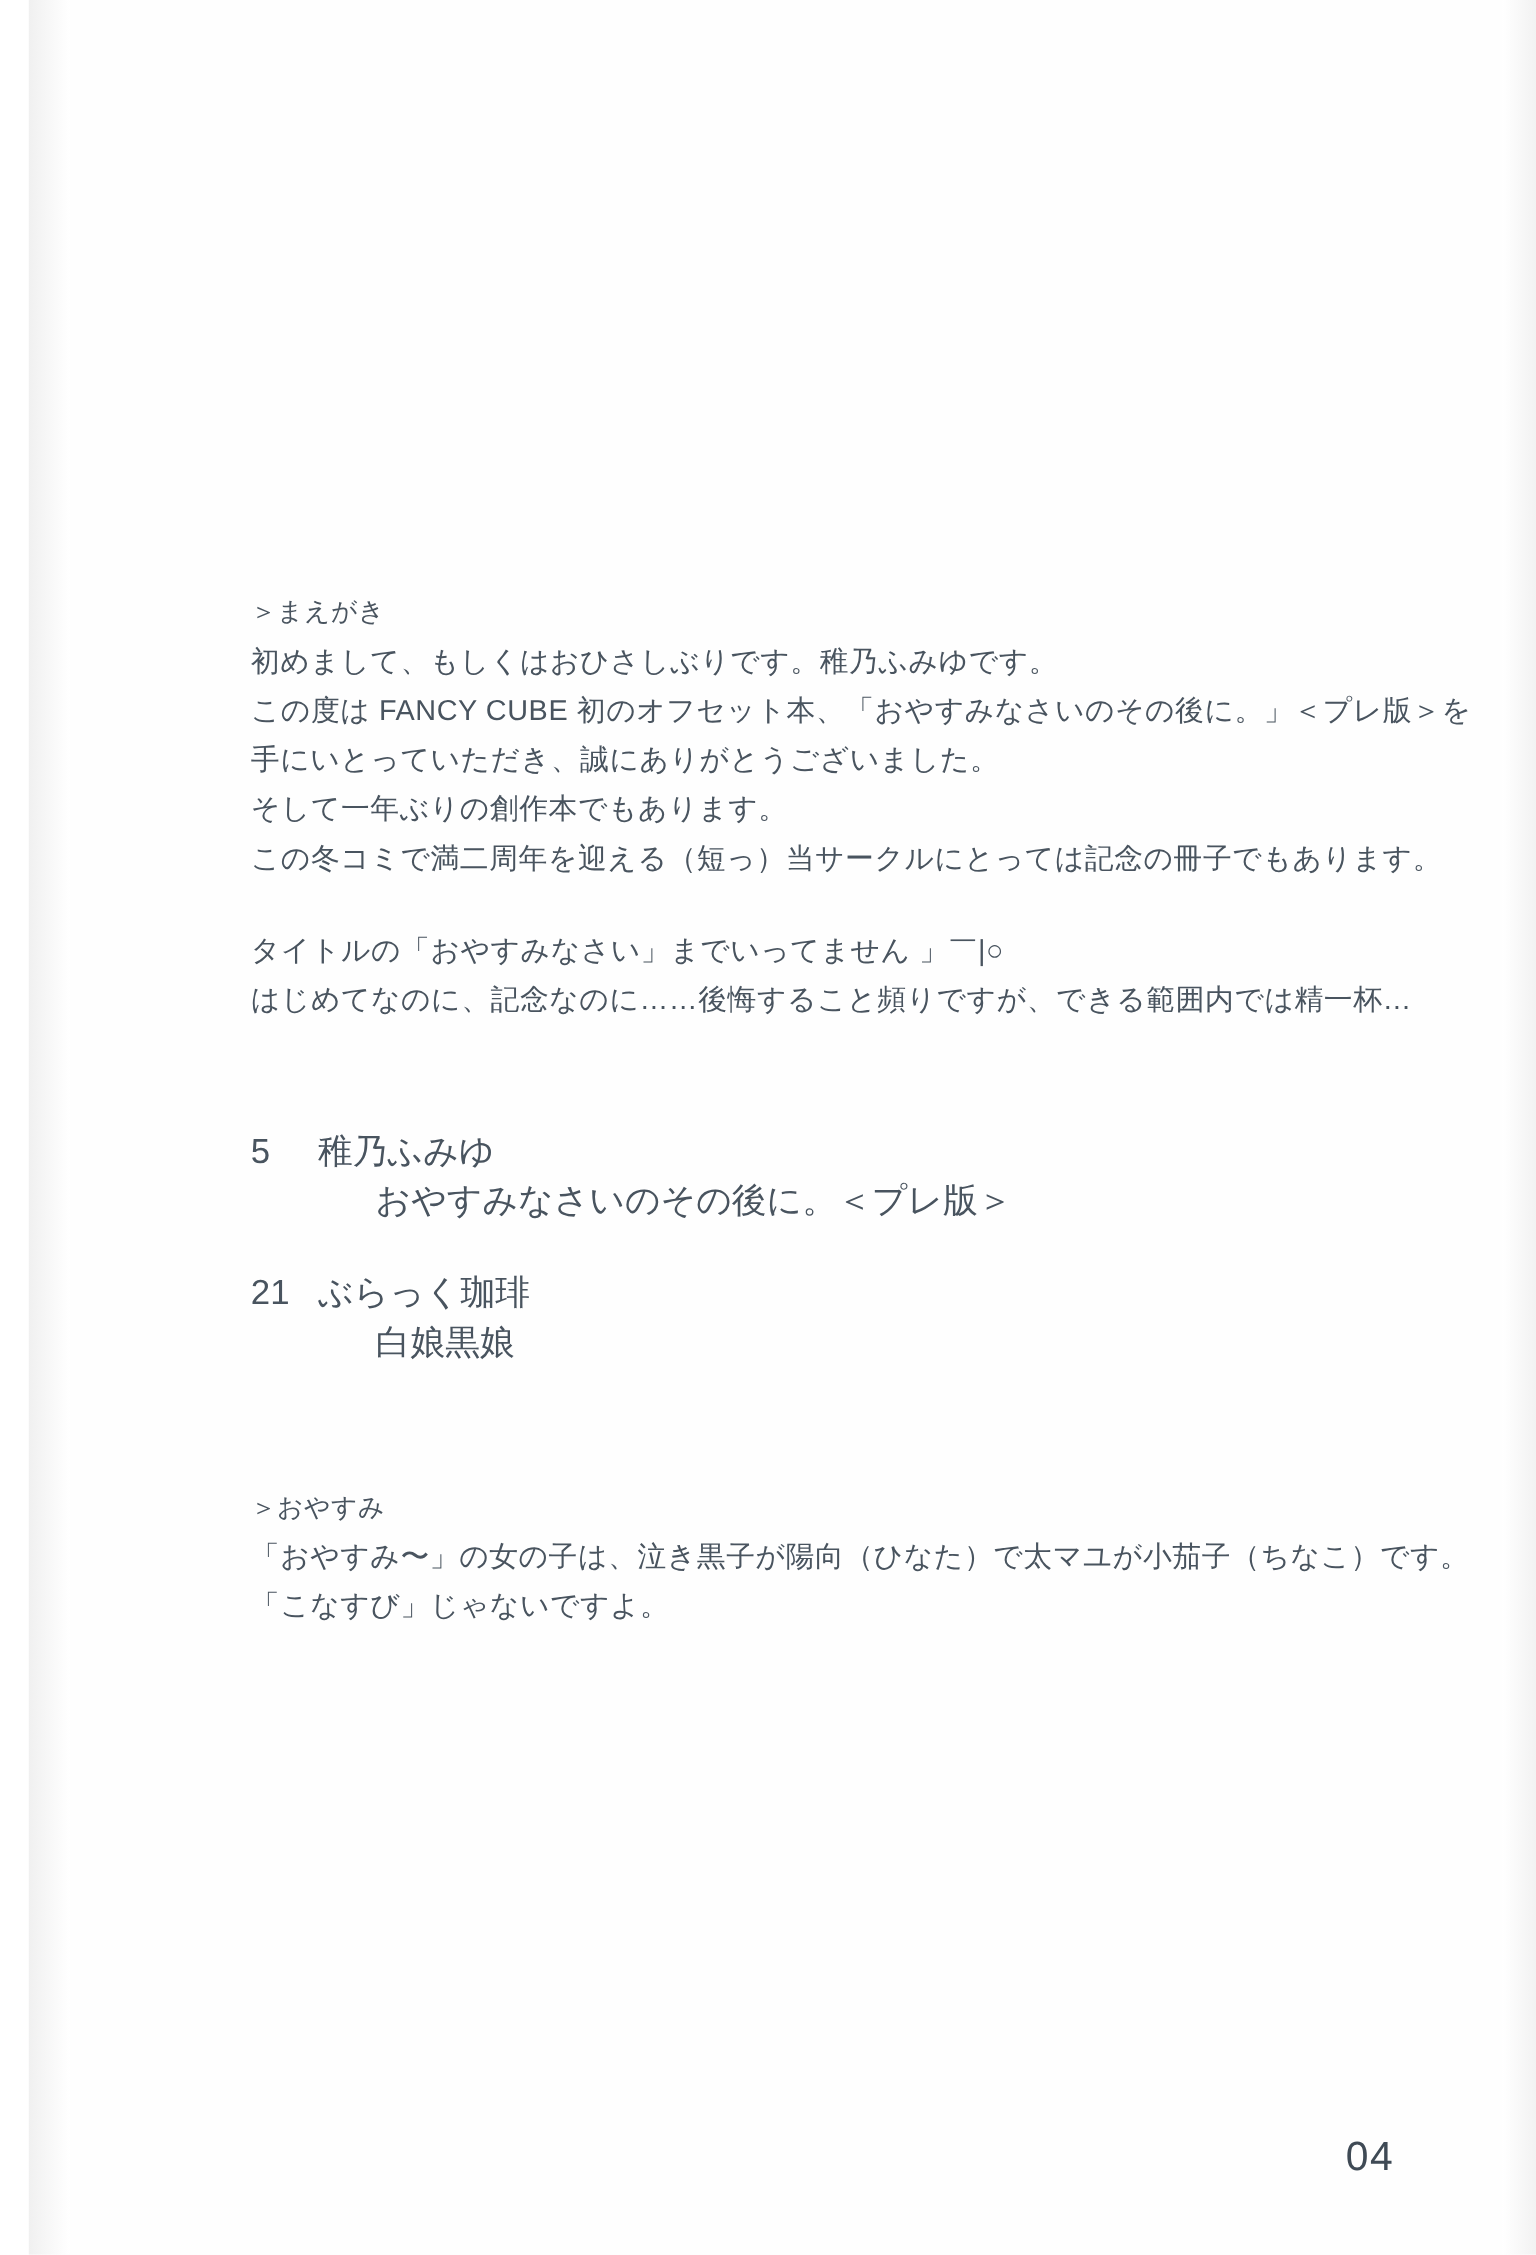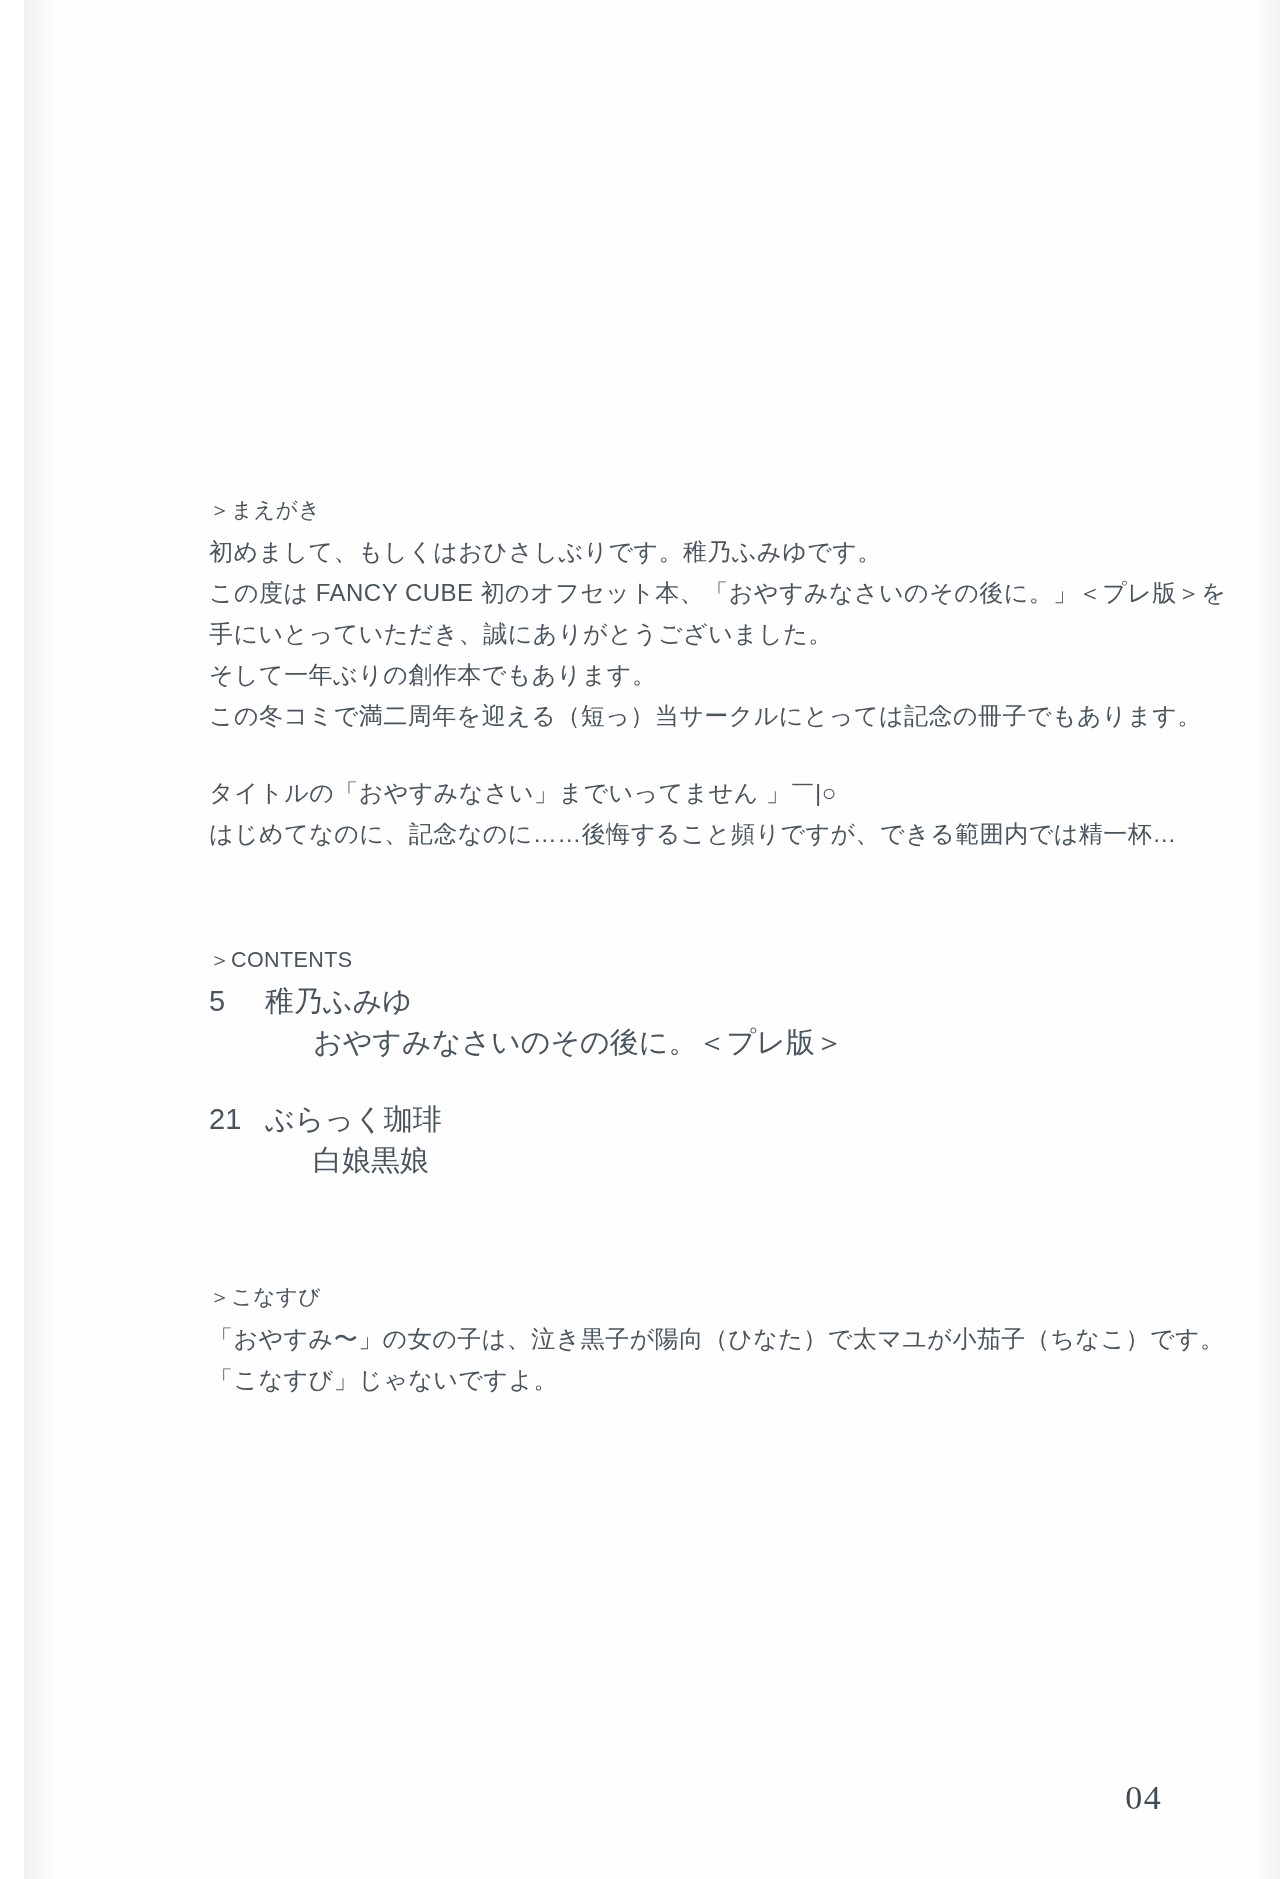--- a/index.html
+++ b/index.html
@@ -84,21 +84,21 @@
     width: 104px;
   }
 
   .page-number {
     position: absolute;
     right: 118px;
     bottom: 62px;
     font-size: 34px;
     color: #3f4a55;
     letter-spacing: 0.04em;
-    font-family: Liberation Serif, serif;
+    font-family: Liberation Sans, sans-serif;
   }
 </style>
 </head>
 <body>
 
 <div class="page">
 
   <div class="content">
 
     <div class="block">
@@ -111,39 +111,38 @@
 
       <div class="gap-sm"></div>
 
       <div class="line">タイトルの「おやすみなさい」までいってません 」￣|○</div>
       <div class="line">はじめてなのに、記念なのに……後悔すること頻りですが、できる範囲内では精一杯…</div>
     </div>
 
     <div class="gap-md"></div>
 
     <div class="block">
-      <div class="heading">＞CONTENTS</div>
 
       <div>
         <span class="toc-entry"><span class="toc-num">5</span><span>稚乃ふみゆ</span></span>
         <span class="toc-entry"><span class="toc-title-indent"></span><span>おやすみなさいのその後に。＜プレ版＞</span></span>
       </div>
 
       <div class="gap-sm"></div>
 
       <div>
         <span class="toc-entry"><span class="toc-num">21</span><span>ぶらっく珈琲</span></span>
         <span class="toc-entry"><span class="toc-title-indent"></span><span>白娘黒娘</span></span>
       </div>
     </div>
 
     <div class="gap-lg"></div>
 
     <div class="block">
-      <div class="heading">＞こなすび</div>
+      <div class="heading">＞おやすみ</div>
       <div class="line">「おやすみ〜」の女の子は、泣き黒子が陽向（ひなた）で太マユが小茄子（ちなこ）です。</div>
       <div class="line">「こなすび」じゃないですよ。</div>
     </div>
 
   </div>
 
   <div class="page-number">04</div>
 </div>
 
 </body></html>

